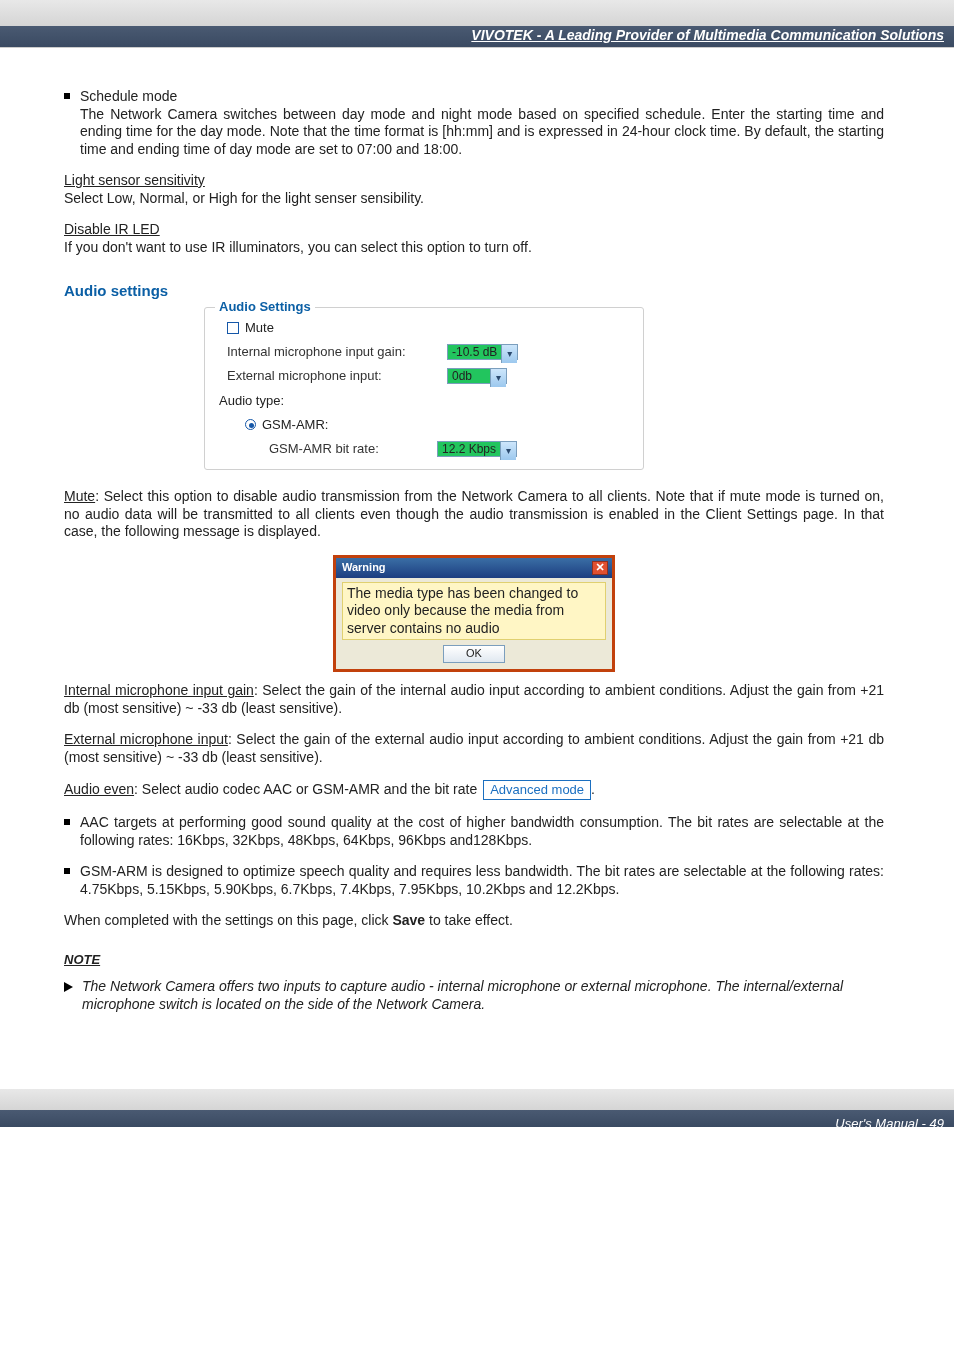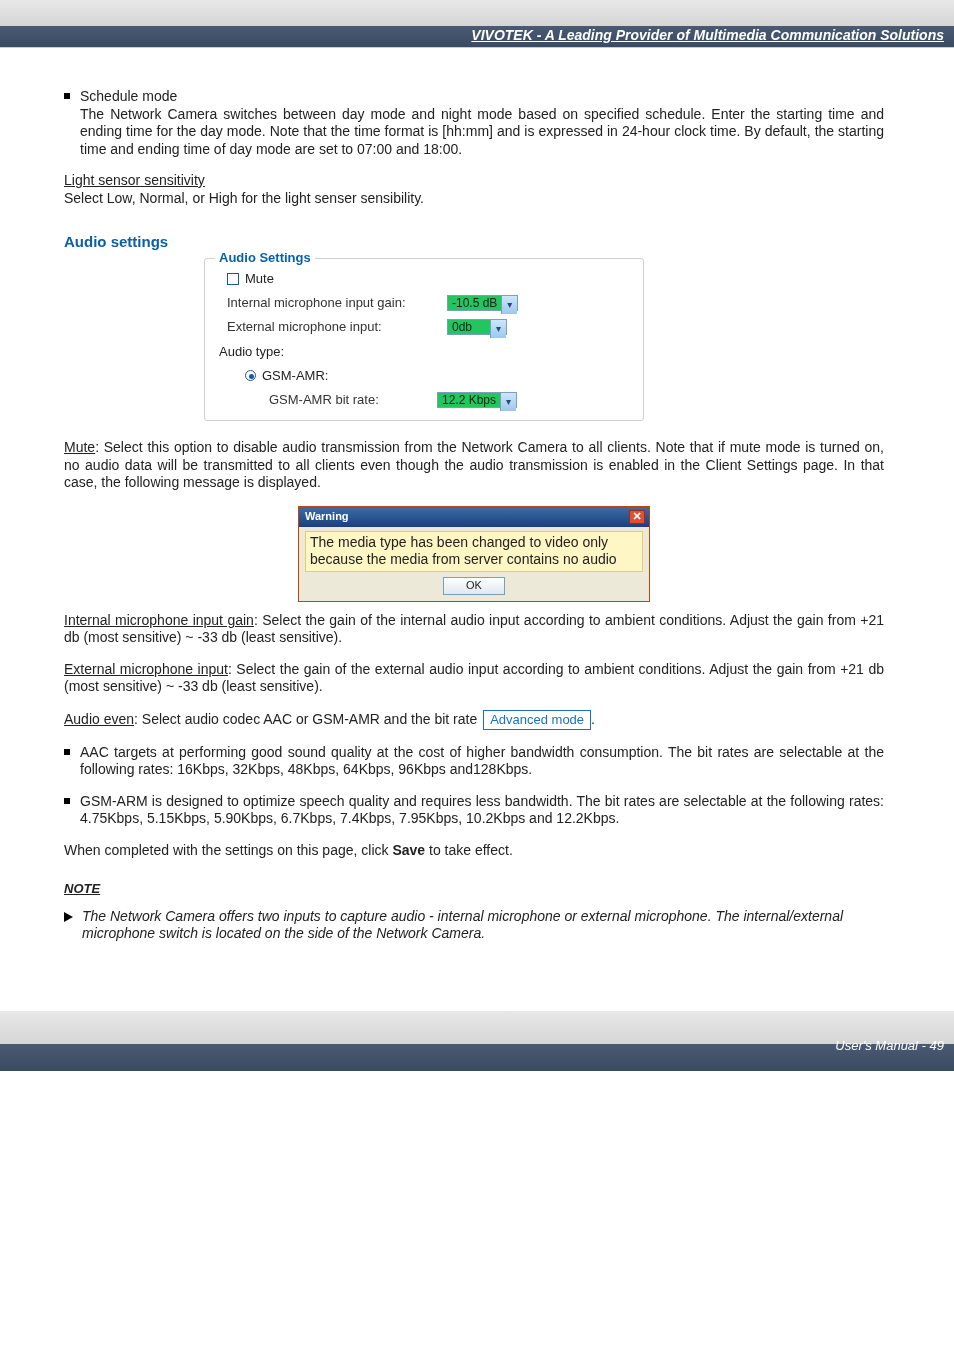--- a/index.html
+++ b/index.html
@@ -82,23 +82,23 @@
   .sel .selv { padding: 0 4px; }
   .sel .arrow {
     width: 16px; height: 18px;
     background: linear-gradient(#cde6fb, #9cc8ee);
     display: inline-flex; align-items: center; justify-content: center;
     color: #2b4a6f; font-size: 10px;
     border-left: 1px solid #7b9ebd;
   }
   .justify { text-align: justify; }
   .dialog {
-    width: 352px;
+    width: 282px;
     margin: 8px auto 10px auto;
-    border: 1px solid #c2410c;
+    border: 3px solid #c2410c;
     font-size: 11px;
     background: #ece9d8;
   }
   .dlg-title {
     background: linear-gradient(#3a6ea5, #1c3e80);
     color: #fff;
     font-weight: bold;
     padding: 3px 4px 3px 6px;
     display: flex;
     align-items: center;
@@ -155,23 +155,23 @@
     content: '';
     position: absolute;
     left: 0; top: 4px;
     width: 0; height: 0;
     border-top: 5px solid transparent;
     border-bottom: 5px solid transparent;
     border-left: 9px solid #000;
   }
   .footer {
     background: linear-gradient(to bottom, #e8e8e8 0%, #d5d5d5 55%, #4a5a72 55%, #3a4a62 100%);
-    height: 60px;
-    position: relative;
-    margin-top: 24px;
+    height: 38px;
+    position: relative;
+    margin-top: 32px;
   }
   .footer-text {
     position: absolute;
     right: 10px;
     top: 27px;
     color: #fff;
     font-style: italic;
     font-size: 13px;
   }
 </style>
@@ -188,20 +188,24 @@
     <span class="sq"></span>
     <span>Schedule mode</span><br>
     <span>The Network Camera switches between day mode and night mode based on specified schedule. Enter the starting time and ending time for the day mode. Note that the time format is [hh:mm] and is expressed in 24-hour clock time. By default, the starting time and ending time of day mode are set to 07:00 and 18:00.</span>
   </div>
 
   <div class="para">
     <span class="under">Light sensor sensitivity</span><br>
     <span>Select Low, Normal, or High for the light senser sensibility.</span>
   </div>
 
+  <div class="para">
+    <span class="under">Disable IR LED</span><br>
+    <span>If you don't want to use IR illuminators, you can select this option to turn off.</span>
+  </div>
 
   <div class="section-title">Audio settings</div>
 
   <div class="panel">
     <div class="panel-legend">Audio Settings</div>
     <div class="panel-row">
       <span class="ck"></span>
       <span>Mute</span>
     </div>
     <div class="panel-row">

